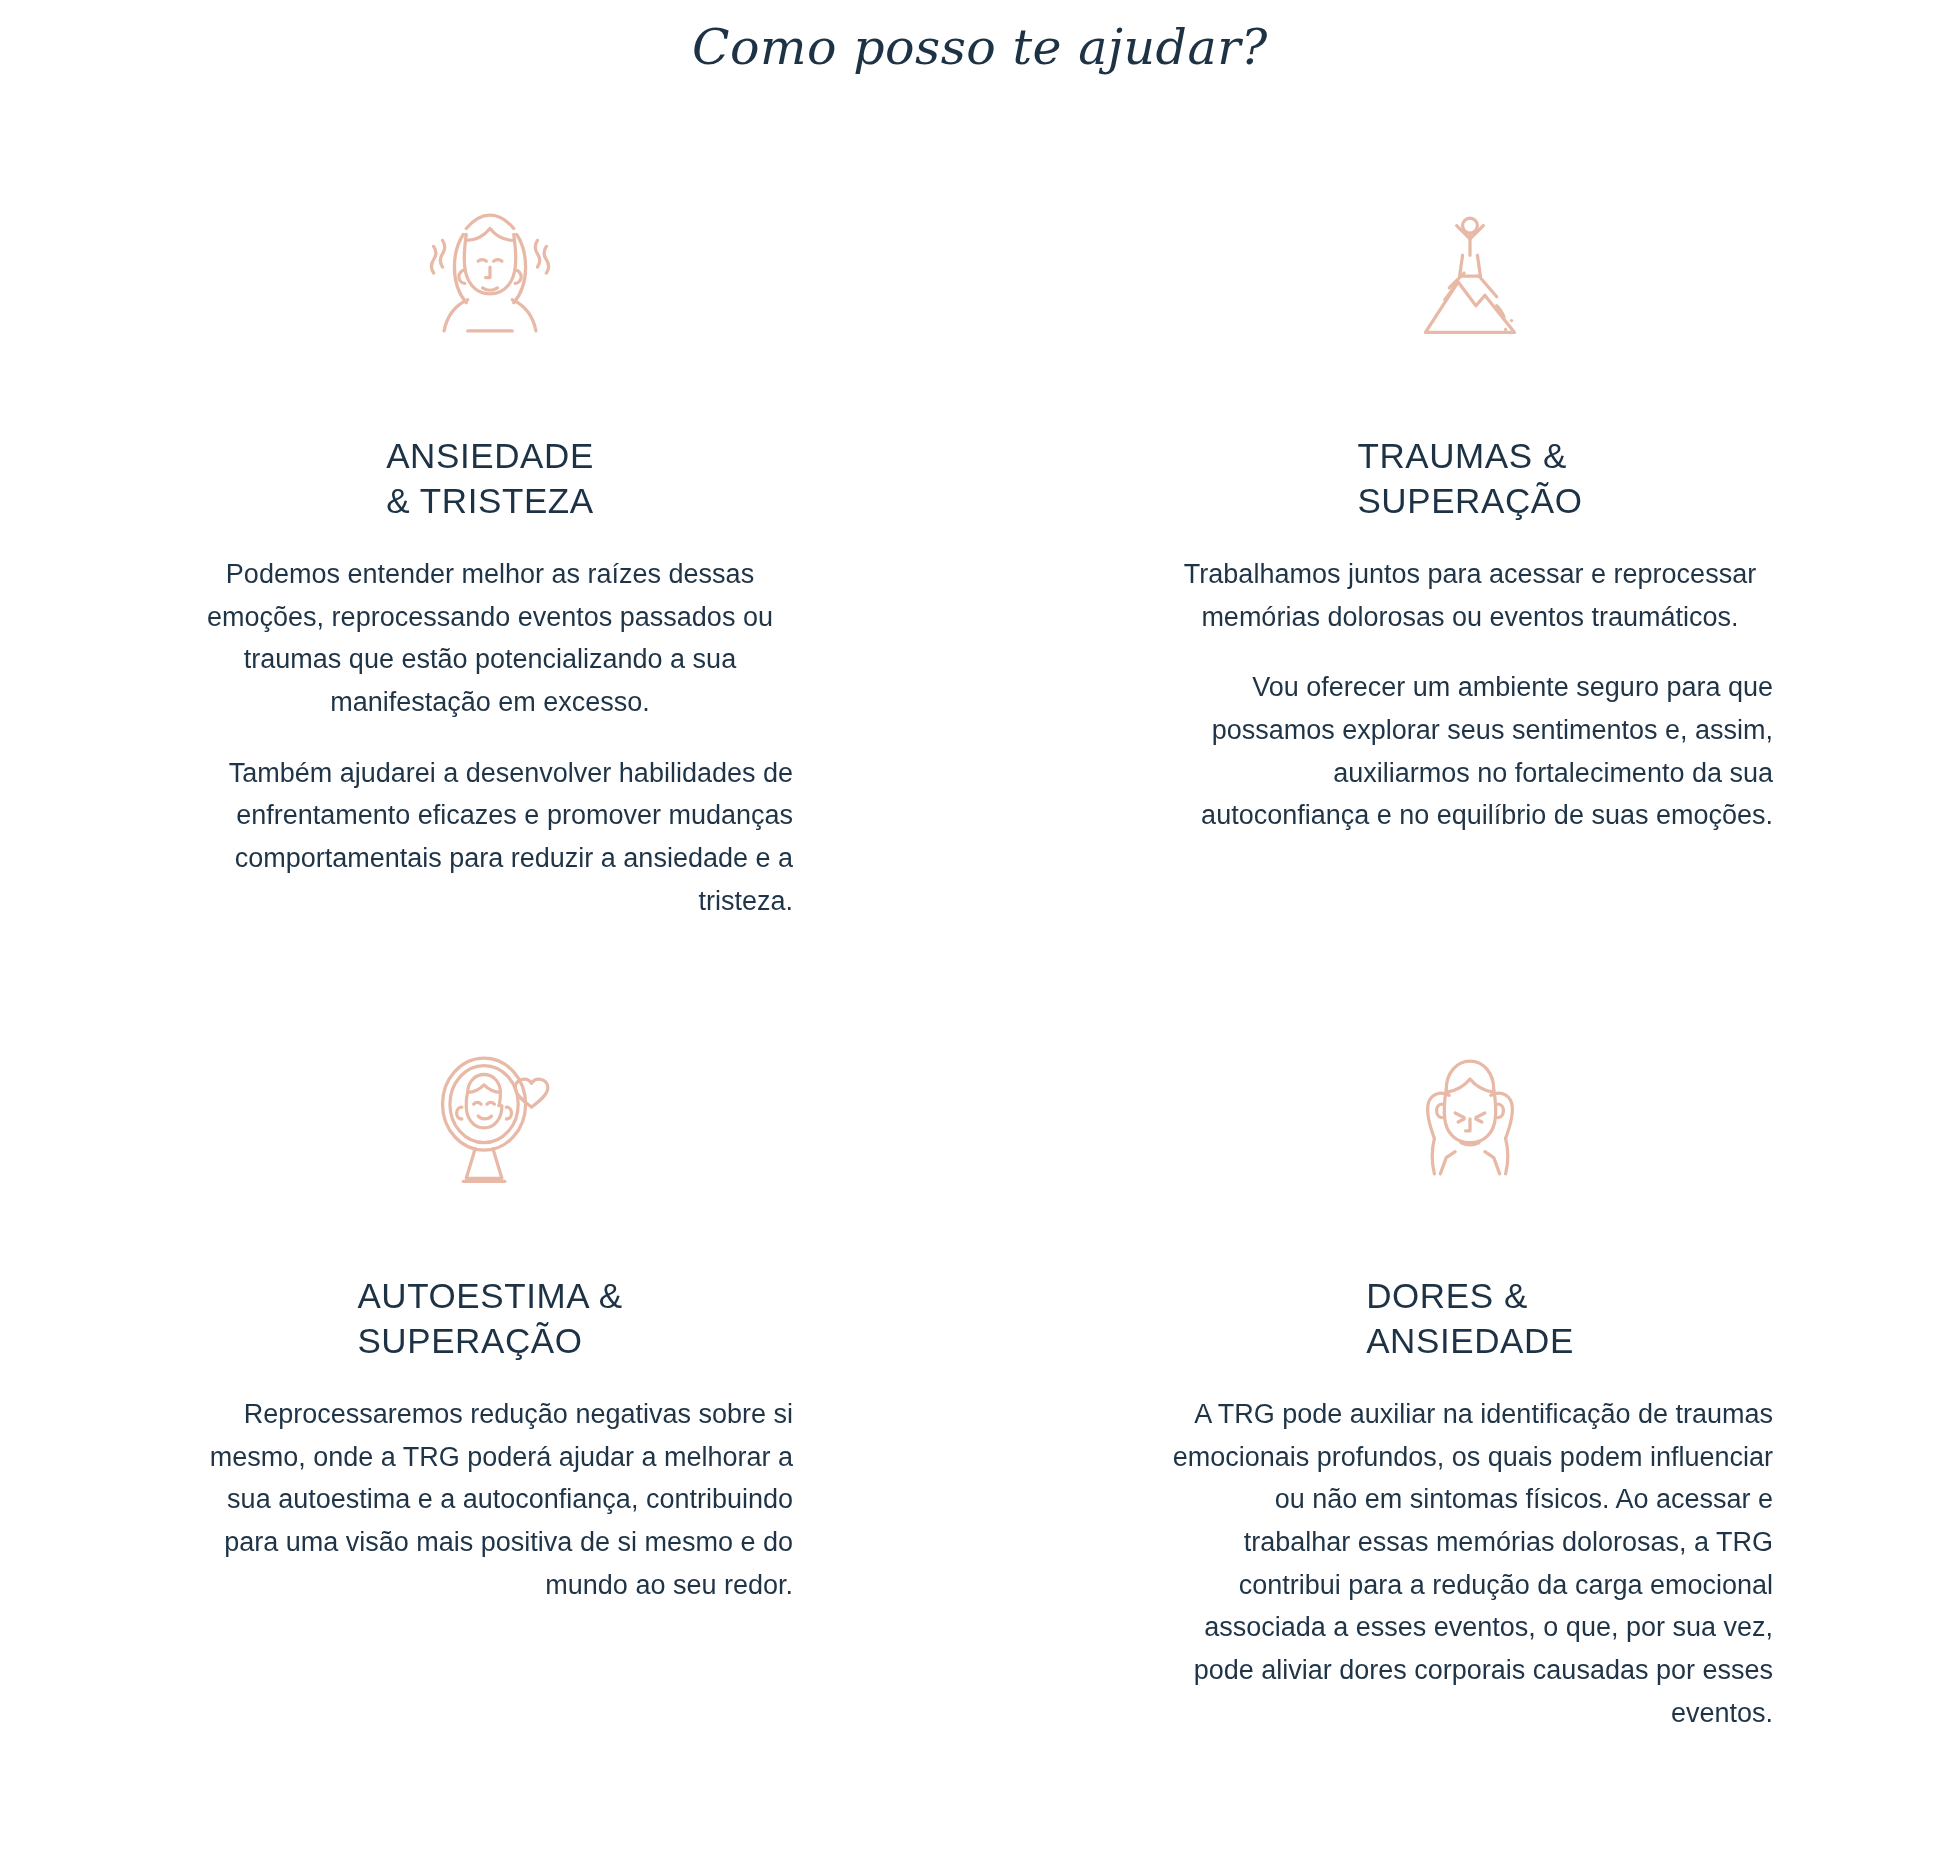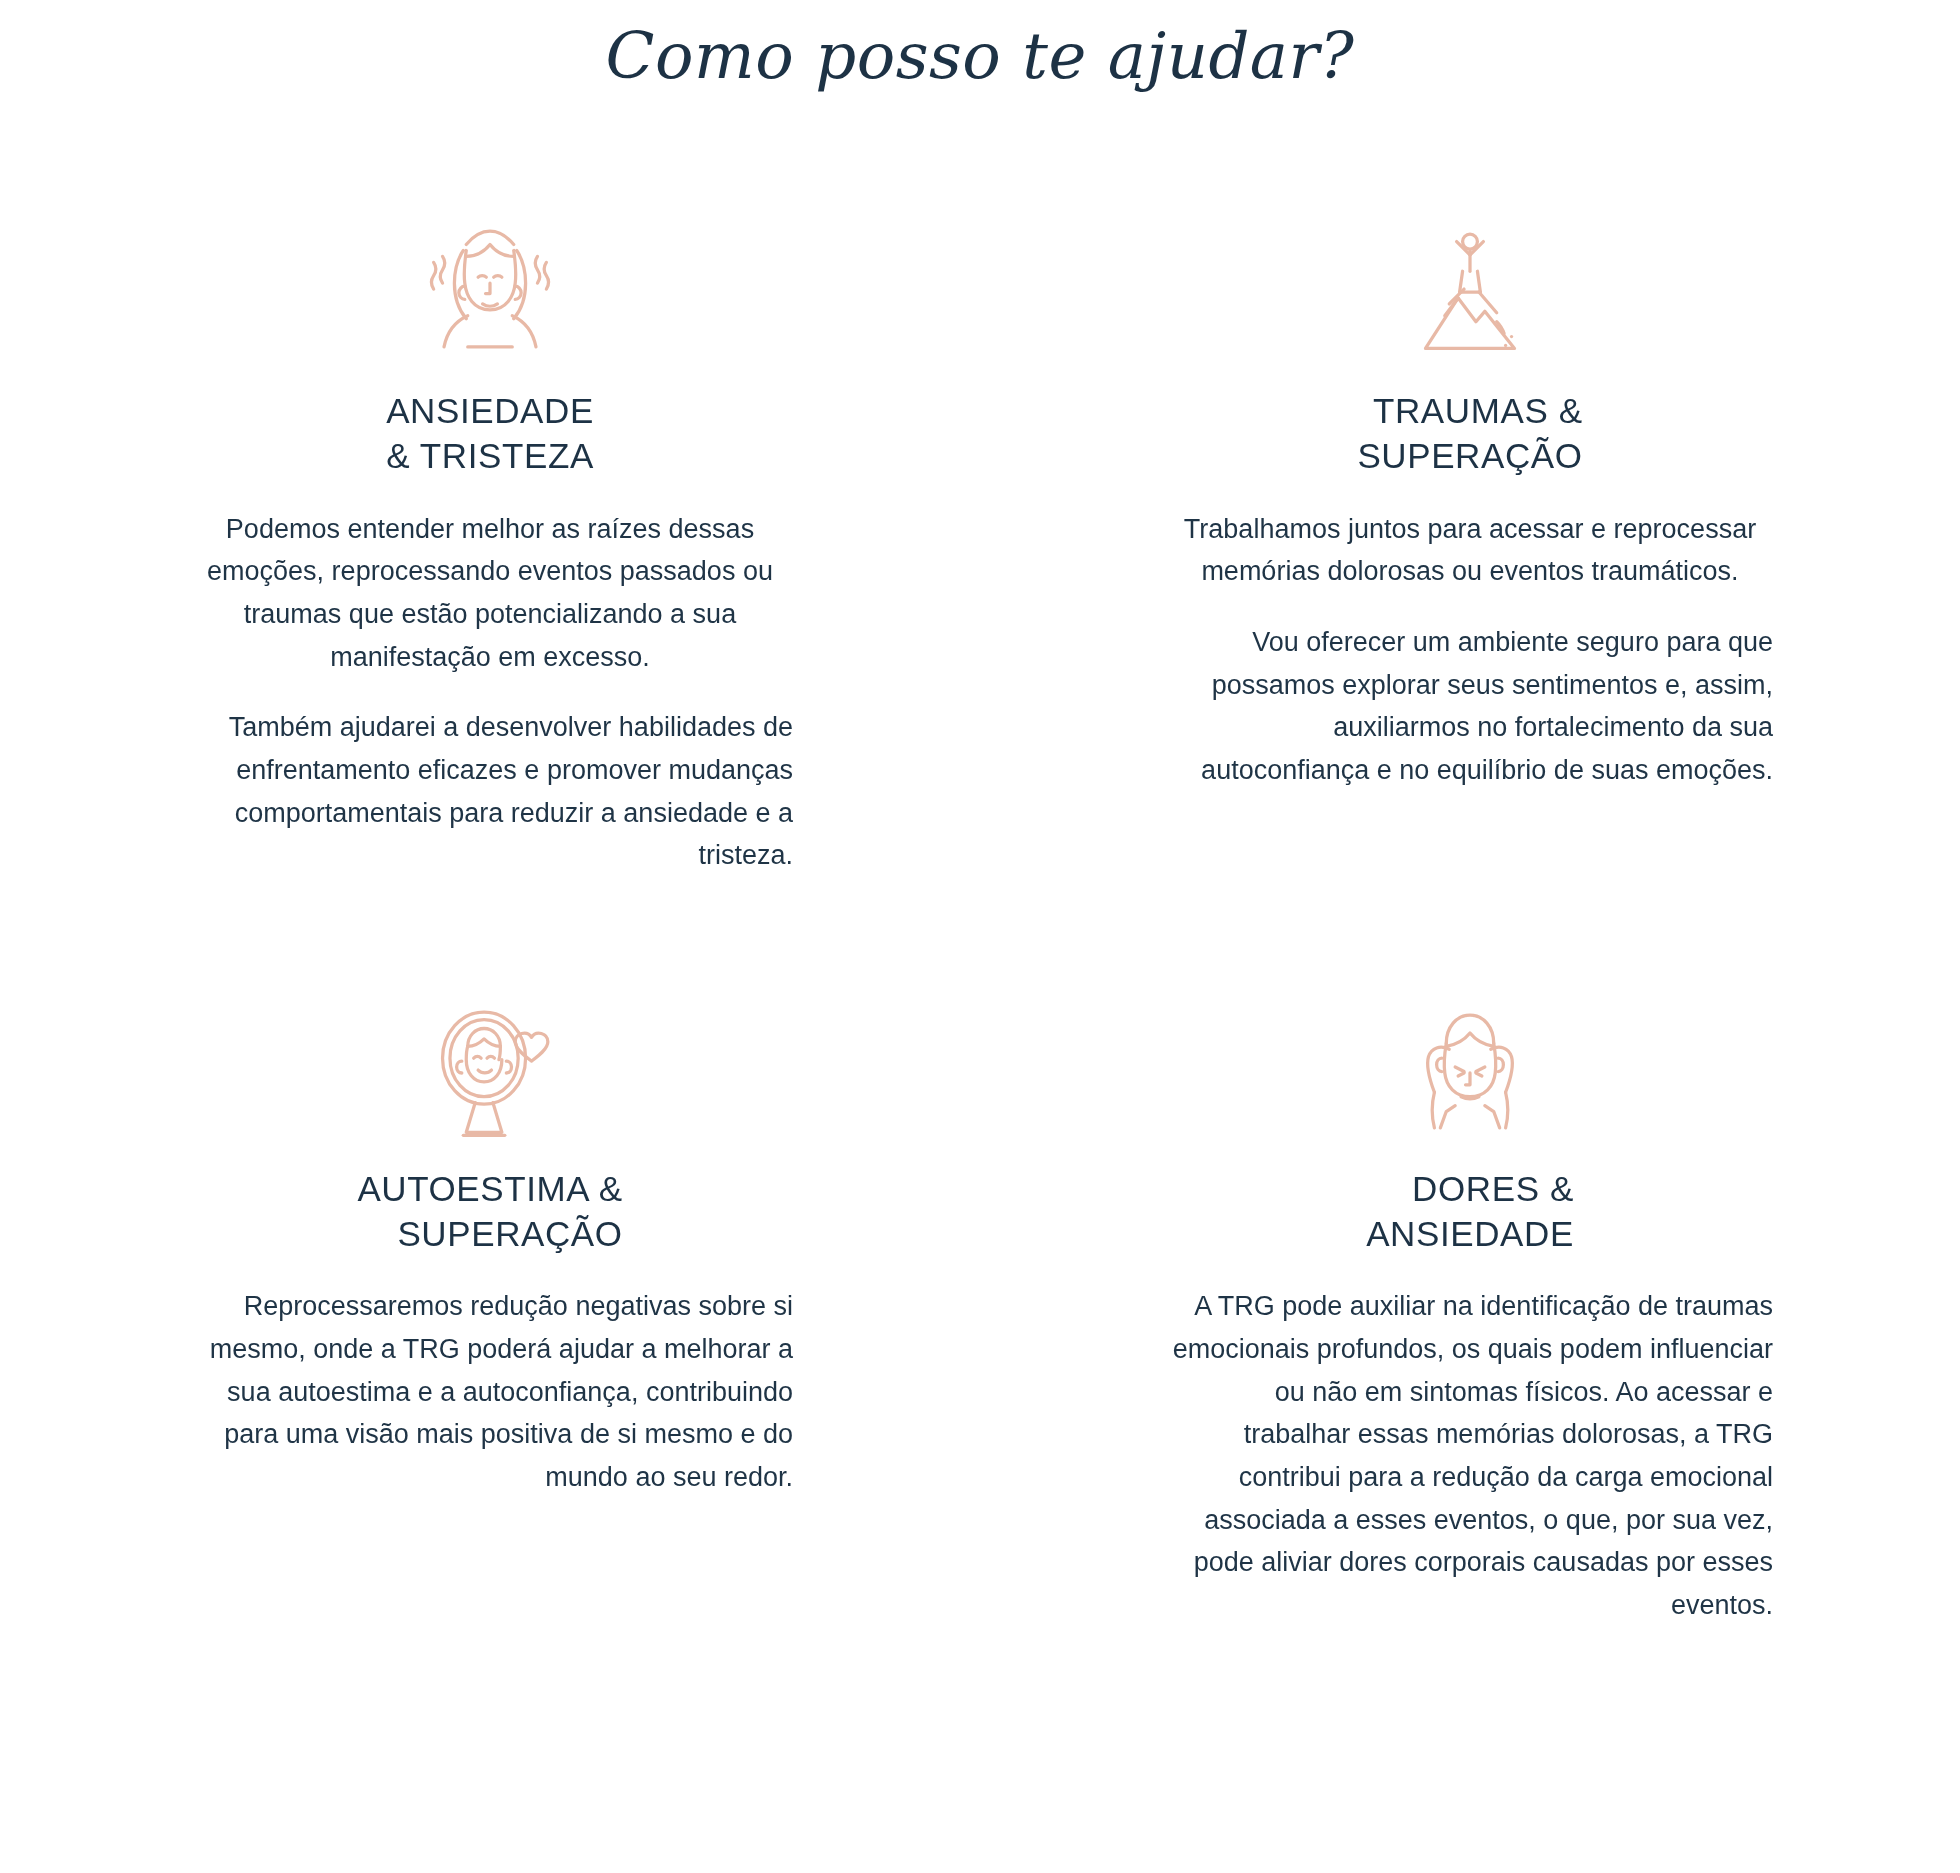--- a/index.html
+++ b/index.html
@@ -18,21 +18,21 @@
   .page {
     width: 1960px;
     box-sizing: border-box;
     padding: 0 0 37px 0;
   }
 
   .page-title {
     font-family: "DejaVu Serif", "Liberation Serif", serif;
     font-style: italic;
     font-weight: 400;
-    font-size: 64px;
+    font-size: 49px;
     line-height: 1.1;
     text-align: center;
     color: #1d3245;
     margin: 20.6px 0 0 0;
     letter-spacing: 0.5px;
   }
 
   .grid {
     margin-top: 111px;
     display: grid;
@@ -56,24 +56,25 @@
     align-items: center;
     justify-content: center;
   }
   .card-icon svg {
     width: 178px;
     height: 178px;
     display: block;
   }
 
   .card-title {
+    margin-top: 62px;
     font-size: 35px;
     line-height: 1.28;
     letter-spacing: 0.6px;
-    text-align: right;
+    text-align: left;
     color: #1d3245;
     font-weight: 400;
     max-width: 525px;
   }
 
   .card-body {
     margin-top: 29px;
     width: 100%;
     max-width: 740px;
   }

